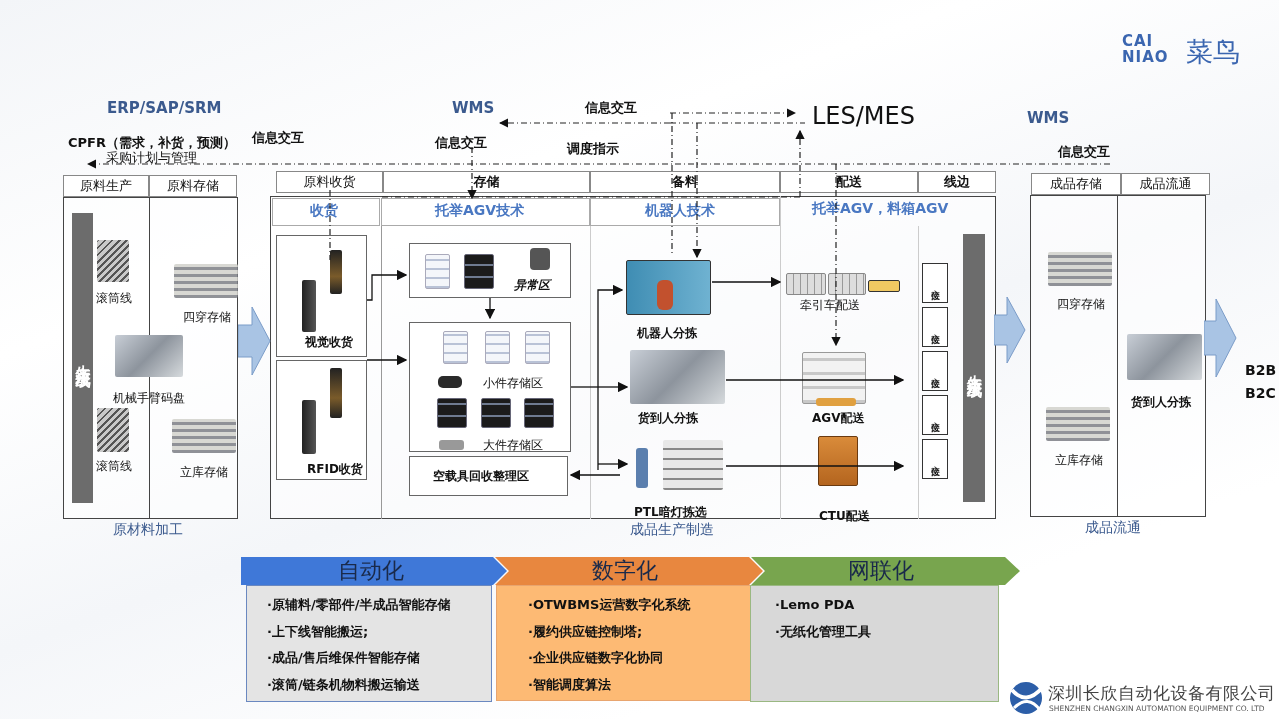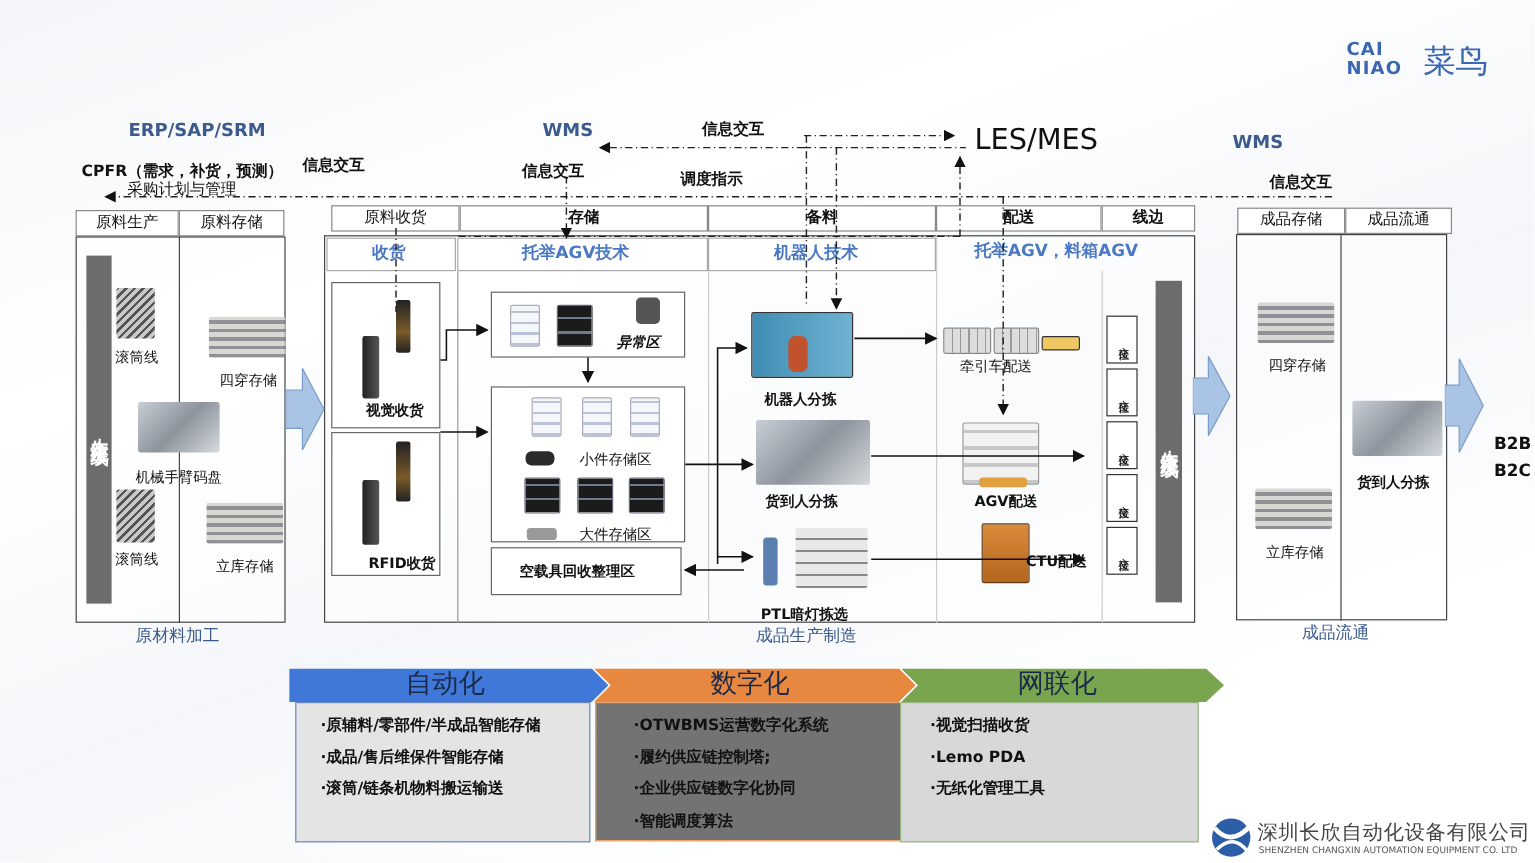--- a/index.html
+++ b/index.html
@@ -136,21 +136,21 @@
 <div class="abs" style="left:630px;top:521px;font-size:14px;color:#3b5a8e;">成品生产制造</div>
 
 <div class="pic" style="left:786px;top:273px;width:40px;height:22px;background:repeating-linear-gradient(90deg,#ddd 0 6px,#999 6px 7px);border:1px solid #888;"></div>
 <div class="pic" style="left:828px;top:273px;width:38px;height:22px;background:repeating-linear-gradient(90deg,#ddd 0 6px,#999 6px 7px);border:1px solid #888;"></div>
 <div class="pic" style="left:868px;top:280px;width:32px;height:12px;background:#f0c862;border:1px solid #333;"></div>
 <div class="abs small-lbl" style="left:800px;top:297px;font-weight:normal;">牵引车配送</div>
 <div class="pic" style="left:802px;top:352px;width:64px;height:52px;background:repeating-linear-gradient(0deg,#c8c8c8 0 3px,#f2f2f2 3px 14px);border:1px solid #999;"></div>
 <div class="pic" style="left:816px;top:398px;width:40px;height:8px;background:#e0a040;border-radius:3px;"></div>
 <div class="abs small-lbl" style="left:812px;top:410px;">AGV配送</div>
 <div class="pic" style="left:818px;top:436px;width:40px;height:50px;background:linear-gradient(180deg,#d98b3a,#b4651f);border:1px solid #6a3a10;"></div>
-<div class="abs small-lbl" style="left:819px;top:460px;margin-left:36px;">CTU配送</div>
+<div class="abs small-lbl" style="left:819px;top:508px;">CTU配送</div>
 
 <div class="exch" style="left:922px;top:263px;">交接位</div>
 <div class="exch" style="left:922px;top:307px;">交接位</div>
 <div class="exch" style="left:922px;top:351px;">交接位</div>
 <div class="exch" style="left:922px;top:395px;">交接位</div>
 <div class="exch" style="left:922px;top:439px;">交接位</div>
 <div class="vbar" style="left:963px;top:234px;width:22px;height:268px;">
     <span style="writing-mode:vertical-rl;letter-spacing:2px;">生产流水线</span>
   </div>
 
@@ -217,31 +217,31 @@
   <polygon points="0,0 252,0 266,14 252,28 0,28" fill="#3f78d8"></polygon>
   <polygon points="254,0 508,0 522,14 508,28 254,28 268,14" fill="#e8873f"></polygon>
   <polygon points="510,0 764,0 779,14 764,28 510,28 524,14" fill="#78a54e"></polygon>
 </svg>
 <div class="banner" style="left:241px;top:557px;width:260px;">自动化</div>
 <div class="banner" style="left:495px;top:557px;width:260px;">数字化</div>
 <div class="banner" style="left:751px;top:557px;width:260px;">网联化</div>
 
 <div class="panel" style="left:246px;top:585px;width:246px;height:117px;border-color:#6a88c0;background:#e4e4e4;padding-left:20px;">
   <div>·原辅料/零部件/半成品智能存储</div>
+  <div>·上下线智能搬运;</div>
   <div>·成品/售后维保件智能存储</div>
   <div>·滚筒/链条机物料搬运输送</div>
 </div>
-<div class="panel" style="left:496px;top:585px;width:268px;height:116px;border-color:#e8a56f;background:#737373;padding-left:31px;">
+<div class="panel" style="left:496px;top:585px;width:268px;height:116px;border-color:#e8a56f;background:#fdba74;padding-left:31px;">
   <div>·OTWBMS运营数字化系统</div>
   <div>·履约供应链控制塔;</div>
   <div>·企业供应链数字化协同</div>
   <div>·智能调度算法</div>
 </div>
 <div class="panel" style="left:750px;top:585px;width:249px;height:117px;border-color:#9ab882;background:#d8d8d8;padding-left:24px;">
-  <div>·视觉扫描收货</div>
   <div>·Lemo PDA</div>
   <div>·无纸化管理工具</div>
 </div>
 
 <svg class="abs" style="left:1008px;top:680px;" width="38" height="36">
   <circle cx="18" cy="18" r="16" fill="#2c5ea8"></circle>
   <path d="M4,10 Q18,26 34,8" stroke="#fff" stroke-width="4" fill="none"></path>
   <path d="M6,28 Q20,14 32,30" stroke="#fff" stroke-width="3" fill="none"></path>
 </svg>
 <div class="abs" style="left:1048px;top:682px;font-size:17px;color:#444;letter-spacing:0.5px;white-space:nowrap;">深圳长欣自动化设备有限公司</div>

